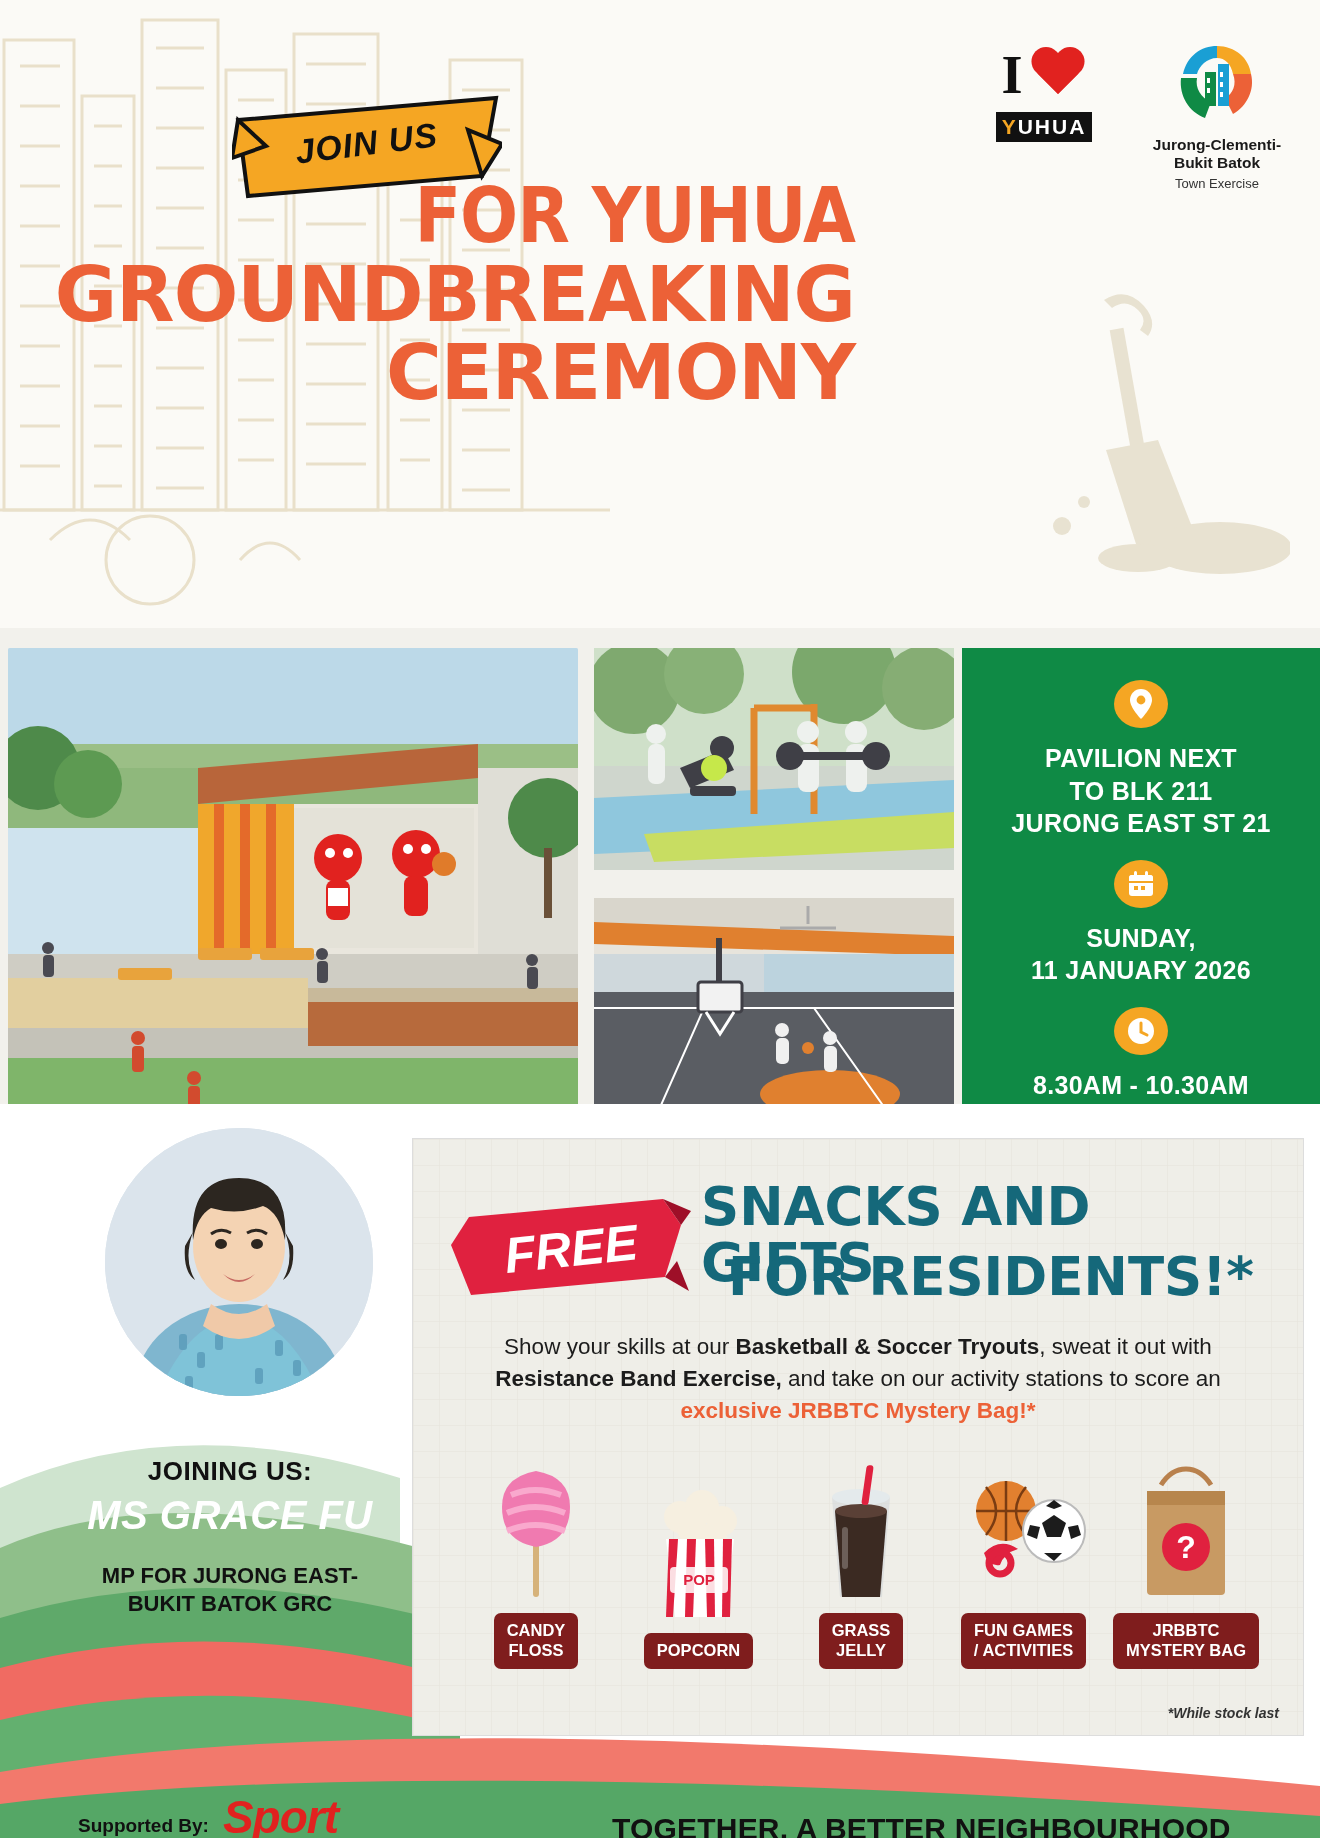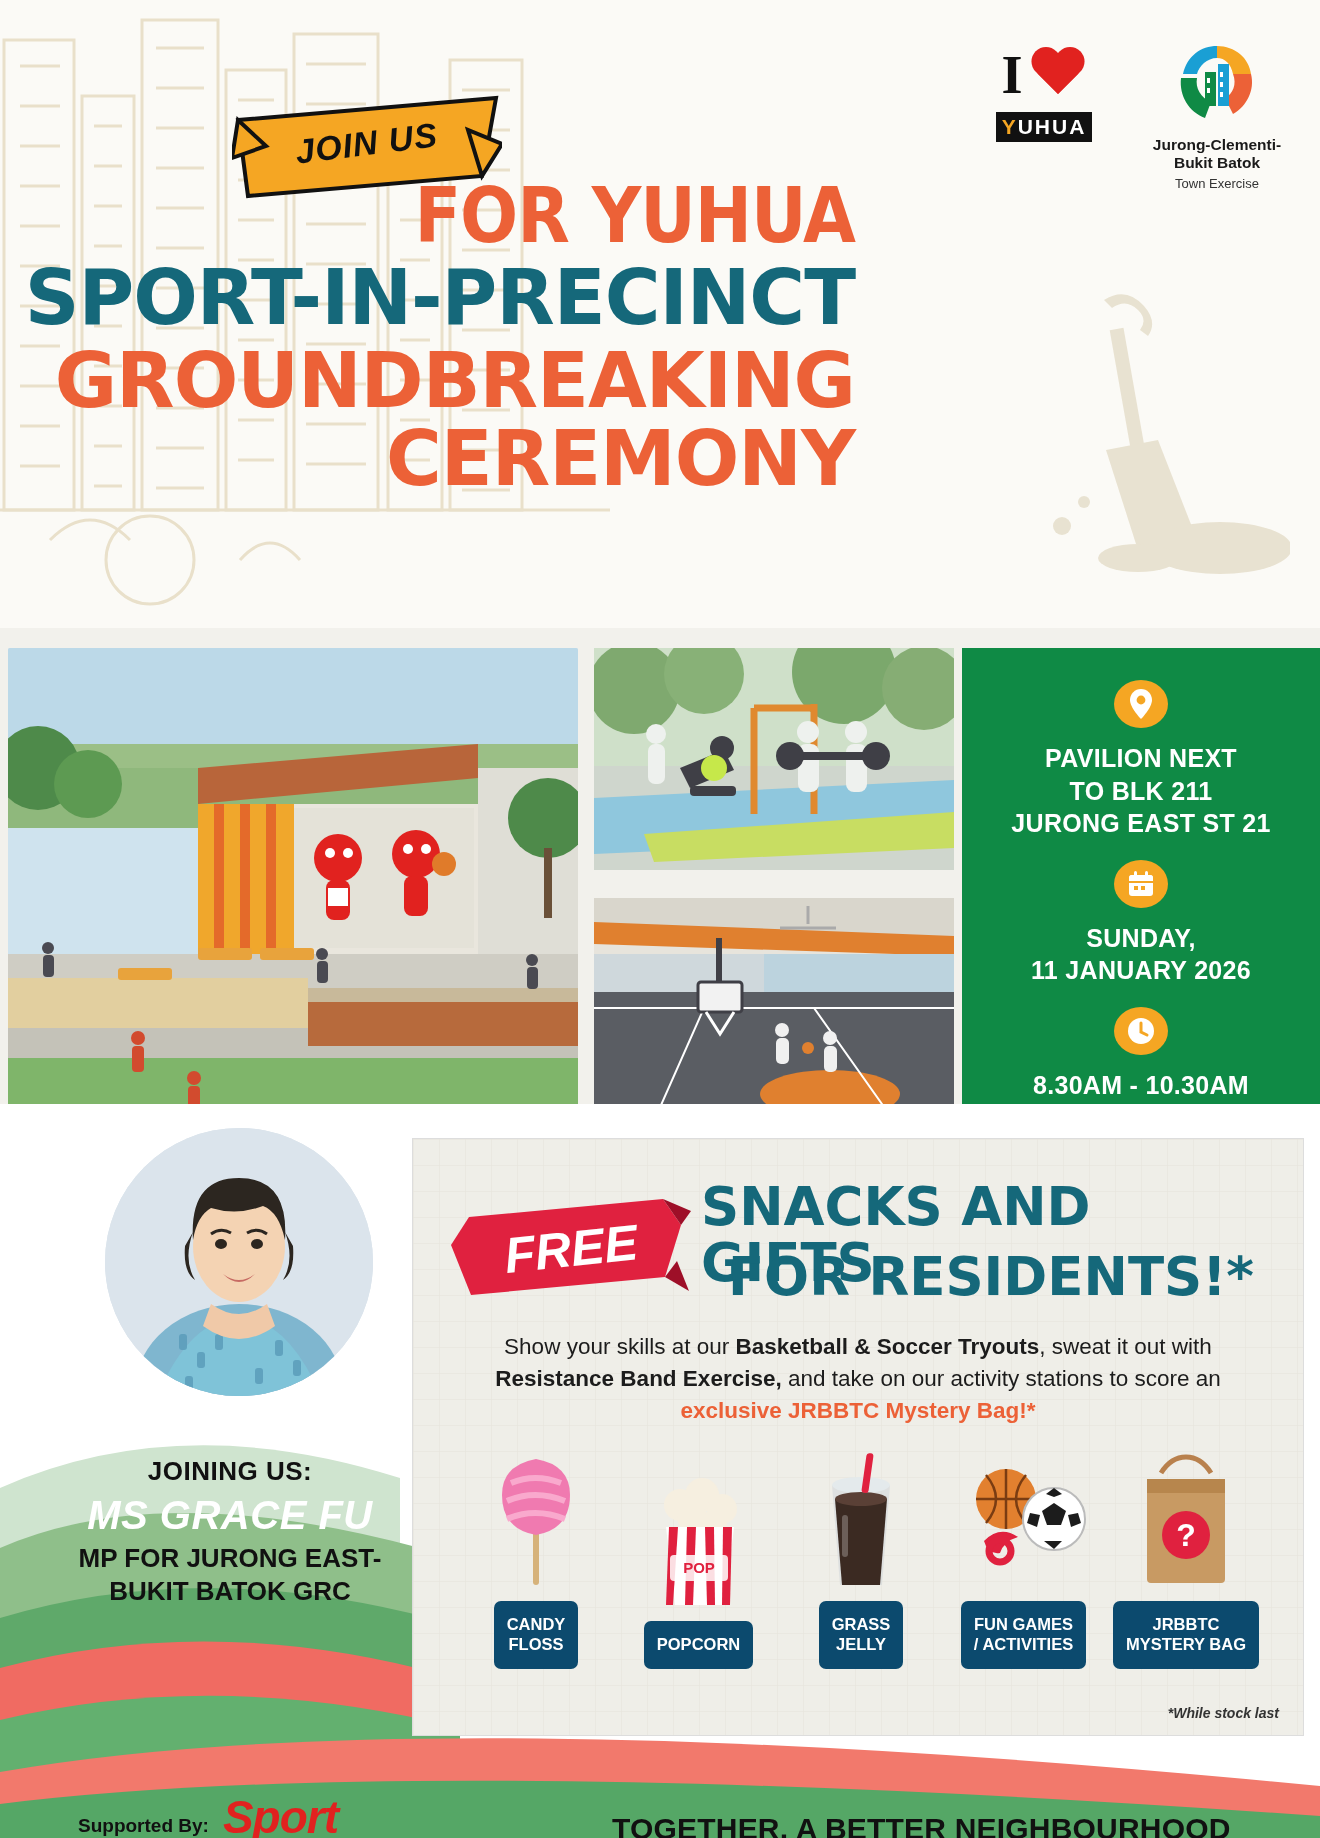--- a/index.html
+++ b/index.html
@@ -128,21 +128,21 @@
 
   .portrait-wrap{
     position:absolute;left:105px;top:24px;width:268px;height:268px;border-radius:50%;
     background:#d9e2ea;overflow:hidden;
   }
   .joining{
     position:absolute;left:30px;top:352px;width:400px;text-align:center;
   }
   .joining-label{font-size:26px;font-weight:bold;color:#111;letter-spacing:.5px;}
   .joining-name{font-size:40px;font-weight:bold;color:#ffffff;margin-top:6px;letter-spacing:.5px;font-style:italic;}
-  .joining-role{font-size:26px;font-weight:bold;color:#111;line-height:1.25;margin-top:4px;}
+  .joining-role{font-size:22px;font-weight:bold;color:#111;line-height:1.25;margin-top:24px;}
 
   .supported{
     position:absolute;left:78px;top:690px;display:flex;align-items:center;gap:14px;
   }
   .supported-label{font-size:19px;font-weight:bold;color:#111;}
   .sport-sg{line-height:1;}
   .sport-word{font-size:46px;font-weight:bold;color:#e1221f;font-style:italic;letter-spacing:-1px;}
   .sg-word{font-size:21px;font-weight:bold;color:#e1221f;letter-spacing:2px;margin-top:-4px;}
 
   .tagline{
@@ -181,22 +181,22 @@
   .panel-body b{font-weight:bold;}
   .panel-body .orange{color:#ec6137;font-weight:bold;}
 
   .items{
     position:absolute;left:48px;top:300px;width:800px;height:230px;
     display:flex;justify-content:space-between;align-items:flex-end;
   }
   .item{width:150px;text-align:center;}
   .item-art{height:140px;display:flex;align-items:flex-end;justify-content:center;}
   .pill{
-    margin-top:12px;display:inline-block;background:#0c4a6e;color:#fff;
-    font-size:16.5px;font-weight:bold;line-height:1.2;padding:14px 13px;border-radius:7px;
+    margin-top:12px;display:inline-block;background:#7f1d1d;color:#fff;
+    font-size:16.5px;font-weight:bold;line-height:1.2;padding:8px 13px;border-radius:7px;
   }
   .while-stock{
     position:absolute;right:24px;bottom:14px;font-size:14px;font-style:italic;color:#333;font-weight:bold;
   }
 </style>
 </head>
 <body>
 
 <div class="poster">
 
@@ -262,21 +262,20 @@
       <svg viewBox="0 0 270 110" width="270" height="110">
         <polygon points="6,28 264,6 250,84 16,104" fill="#f5a623" stroke="#111" stroke-width="4"></polygon>
         <polygon points="6,28 0,66 34,54" fill="#f5a623" stroke="#111" stroke-width="4"></polygon>
         <polygon points="250,84 270,52 236,38" fill="#f5a623" stroke="#111" stroke-width="4"></polygon>
       </svg>
       <div class="banner-text">JOIN US</div>
     </div>
 
     <div class="headline">
       <div class="h1">FOR YUHUA</div>
-      <div class="h2">SPORT-IN-PRECINCT</div>
       <div class="h3">GROUNDBREAKING</div>
       <div class="h4">CEREMONY</div>
     </div>
 
     <svg class="shovel" viewBox="0 0 270 290">
       <g fill="#e7e0cd">
         <path d="M84 10 q22 -14 40 6 q14 16 4 30 l-8 -6 q8 -10 -2 -20 q-12 -12 -26 -2z"></path>
         <rect x="100" y="38" width="14" height="120" transform="rotate(-10 107 98)"></rect>
         <path d="M86 160 l52 -10 l36 92 q-24 22 -58 12z"></path>
         <path d="M118 236 q24 14 48 2 l10 22 q-26 16 -52 0z"></path>

